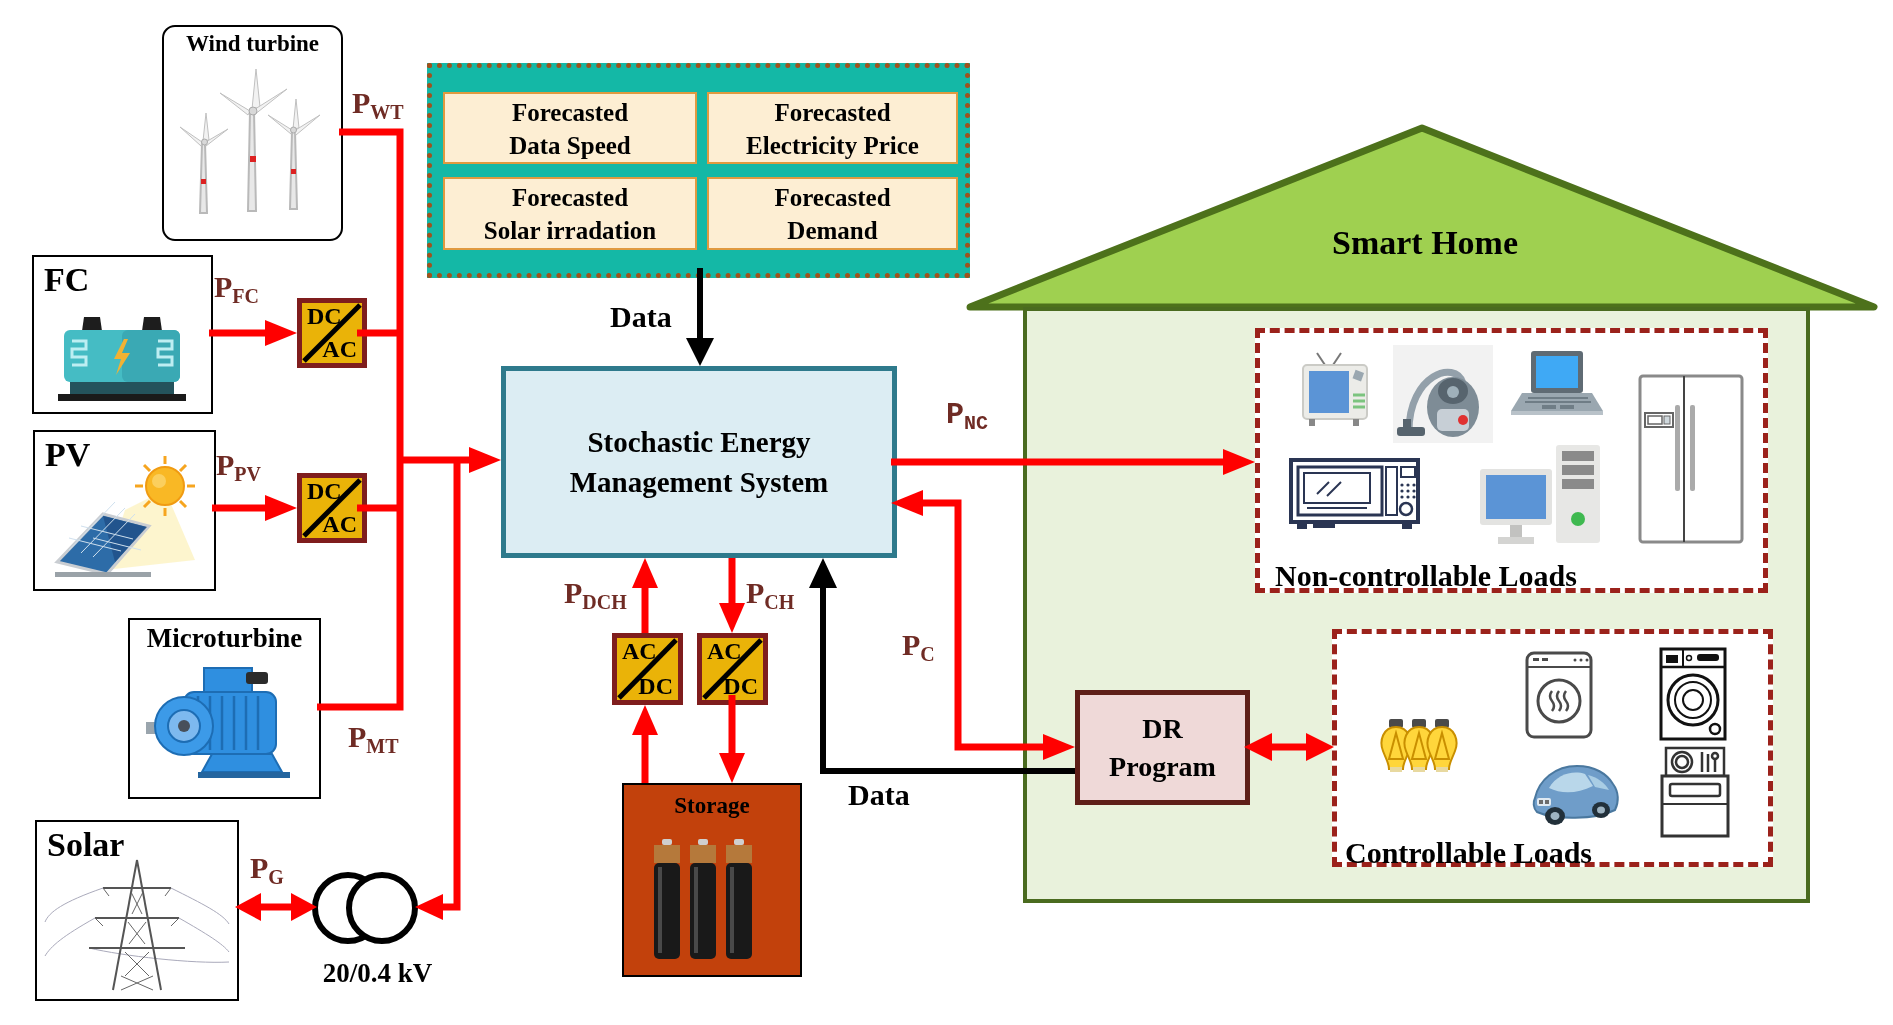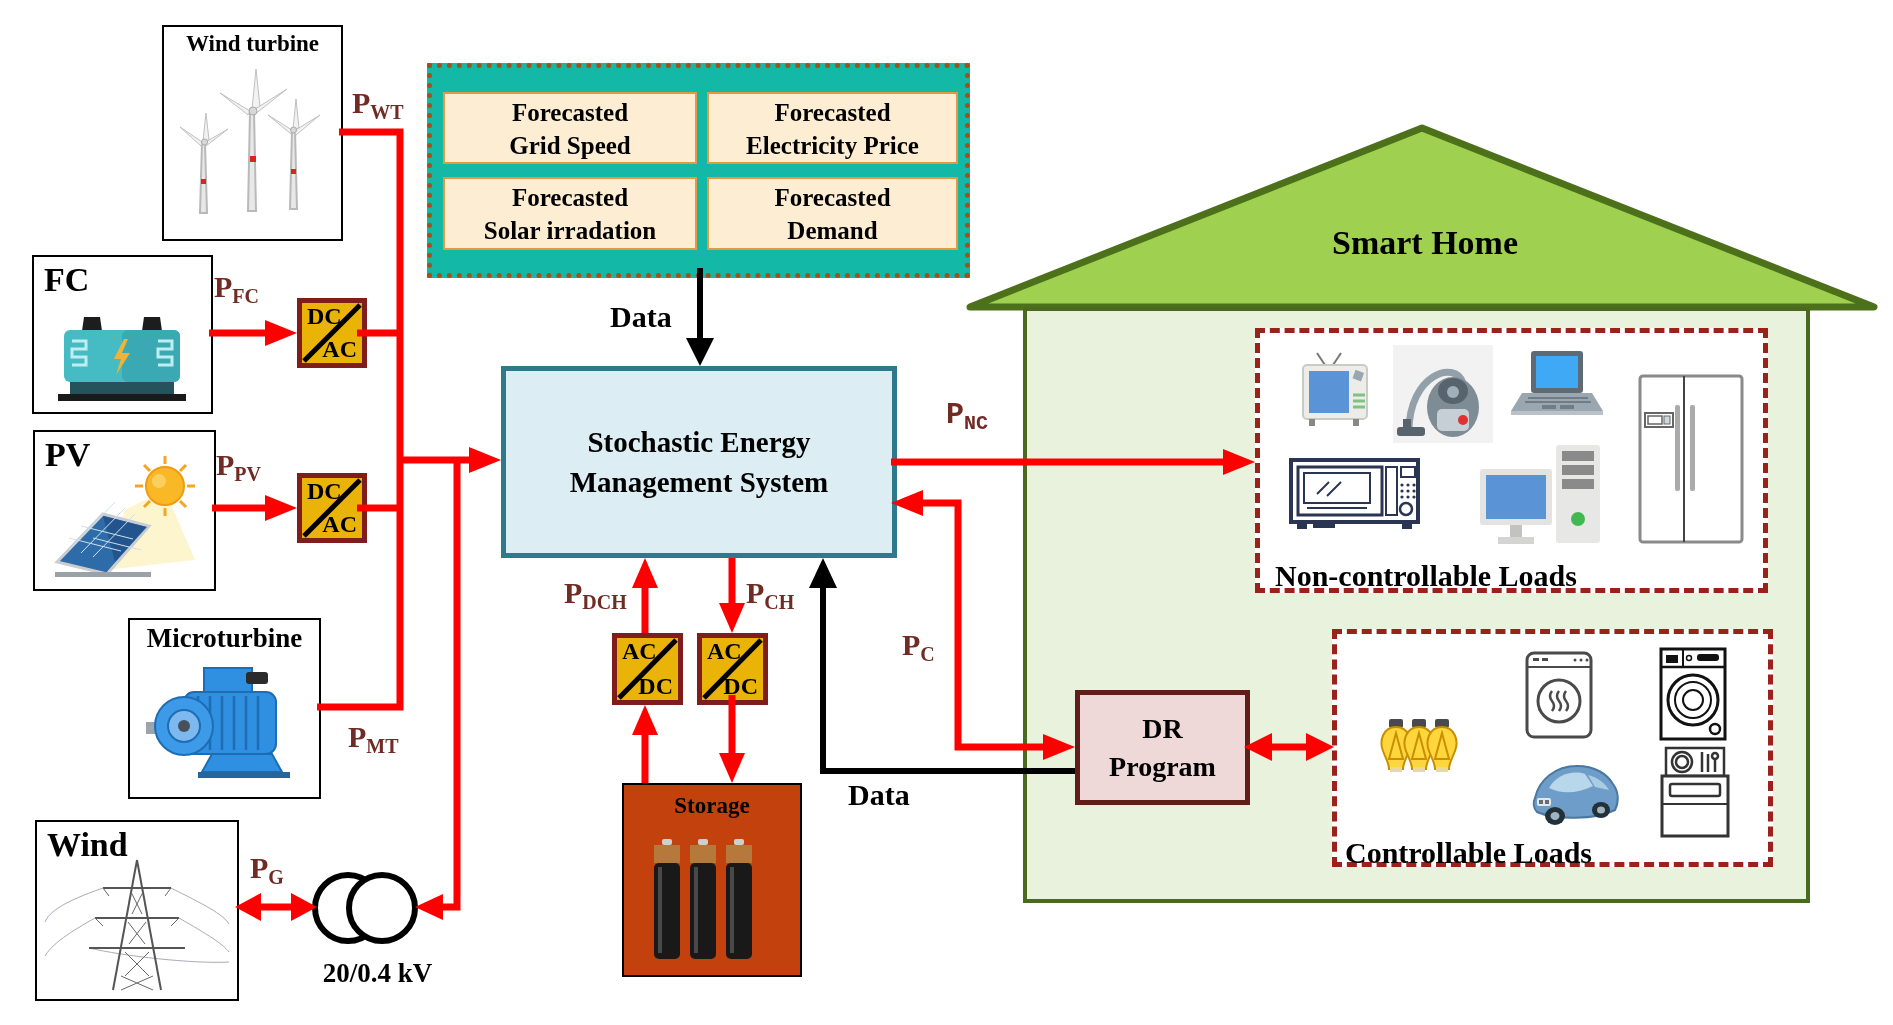--- a/index.html
+++ b/index.html
@@ -51,21 +51,21 @@
 <body>
 
 <div id="canvas">
 
   <svg class="overlay" width="1893" height="330">
     <polygon points="970,307 1422,128 1874,307" style="fill:var(--roof-fill);stroke:var(--roof-border);stroke-width:7;stroke-linejoin:round;"></polygon>
   </svg>
   <div class="house-body" style="left:1023px;top:307px;width:779px;height:588px;"></div>
   <div class="home-title" style="left:1290px;top:224px;width:270px;">Smart Home</div>
 
-  <div class="srcbox" style="left:162px;top:25px;width:177px;height:212px;">
+  <div class="srcbox" style="left:162px;top:25px;width:177px;height:212px;border-radius:13px;">
     <div class="title center" style="font-size:23px;">Wind turbine</div>
     <div class="icon-slot" style="left:8px;top:34px;width:160px;height:172px;">
       <svg width="160" height="172" viewBox="0 0 160 172">
         <g stroke="#b9b9b9" stroke-width="2" fill="#e8e8e8">
           <polygon points="78,50 82,50 84,150 76,150"></polygon>
           <polygon points="30,82 33,82 35,152 28,152"></polygon>
           <polygon points="120,70 123,70 125,148 118,148"></polygon>
         </g>
         <g stroke="#c0c0c0" stroke-width="1" fill="#f2f2f2">
           <polygon points="80,48 84,8 88,46"></polygon>
@@ -156,21 +156,21 @@
         <circle cx="42" cy="66" r="29" fill="#3c9ae8" stroke="#1d6db4" stroke-width="2"></circle>
         <circle cx="42" cy="66" r="16" fill="#7db9ef" stroke="#1d6db4" stroke-width="2"></circle>
         <circle cx="42" cy="66" r="6" fill="#48505a"></circle>
         <polygon points="70,94 130,94 140,112 60,112" fill="#2f8fe0" stroke="#1d6db4" stroke-width="2"></polygon>
         <rect x="56" y="112" width="92" height="6" fill="#24659f"></rect>
       </svg>
     </div>
   </div>
 
   <div class="srcbox" style="left:35px;top:820px;width:200px;height:177px;">
-    <div class="title">Wind</div>
+    <div class="title">Solar</div>
     <div class="icon-slot" style="left:6px;top:30px;width:188px;height:142px;">
       <svg width="188" height="142" viewBox="0 0 188 142">
         <g stroke="#aab" stroke-width="1">
           <path d="M60,36 C20,50 6,60 2,70" fill="none"></path>
             <path d="M128,36 C160,52 180,62 186,72" fill="none"></path>
           <path d="M52,66 C20,84 8,94 2,104" fill="none"></path>
             <path d="M136,66 C164,82 180,92 186,100" fill="none"></path>
           <path d="M46,96 C80,104 150,112 186,110" fill="none"></path>
         </g>
         <g stroke="#555" stroke-width="2" fill="none">
@@ -223,21 +223,21 @@
     <svg class="diag" viewBox="0 0 61 62" preserveAspectRatio="none">
         <line x1="2" y1="60" x2="59" y2="2" stroke="#000" stroke-width="5"></line>
       </svg>
     <span class="cv-top">AC</span>
     <span class="cv-bot">DC</span>
   </div>
 
   <div class="forecast-group" style="left:427px;top:63px;width:533px;height:205px;">
     <div class="fbox" style="left:11px;top:24px;width:250px;height:66px;">
       <div>Forecasted</div>
-      <div>Grid Speed</div>
+      <div>Data Speed</div>
     </div>
     <div class="fbox" style="left:275px;top:24px;width:247px;height:66px;">
       <div>Forecasted</div>
       <div>Electricity Price</div>
     </div>
     <div class="fbox" style="left:11px;top:109px;width:250px;height:67px;">
       <div>Forecasted</div>
       <div>Solar irradation</div>
     </div>
     <div class="fbox" style="left:275px;top:109px;width:247px;height:67px;">

